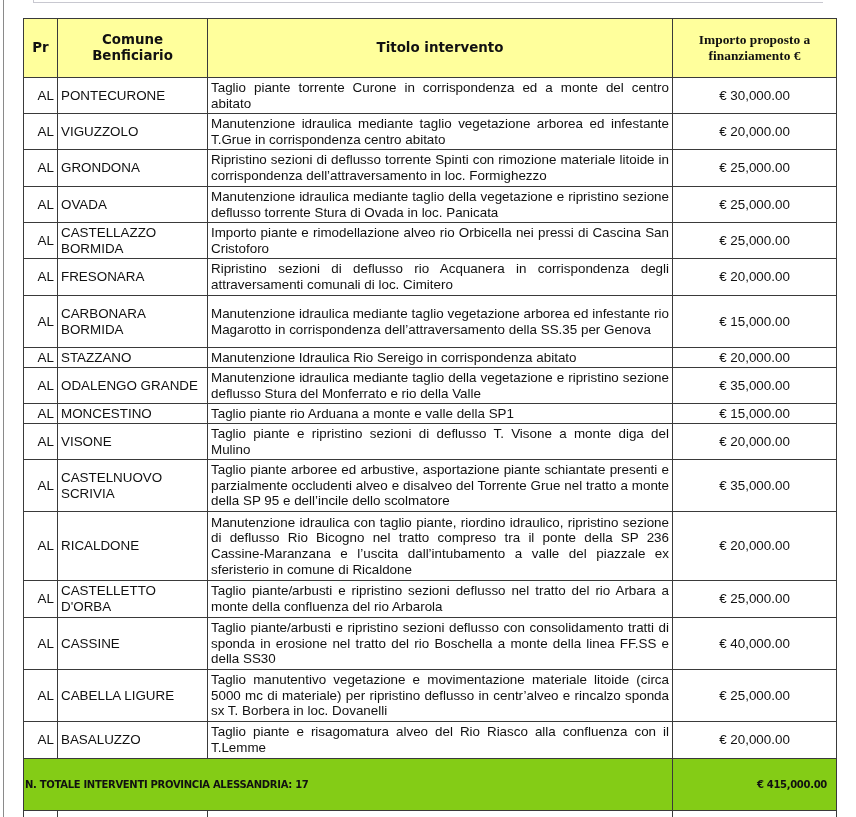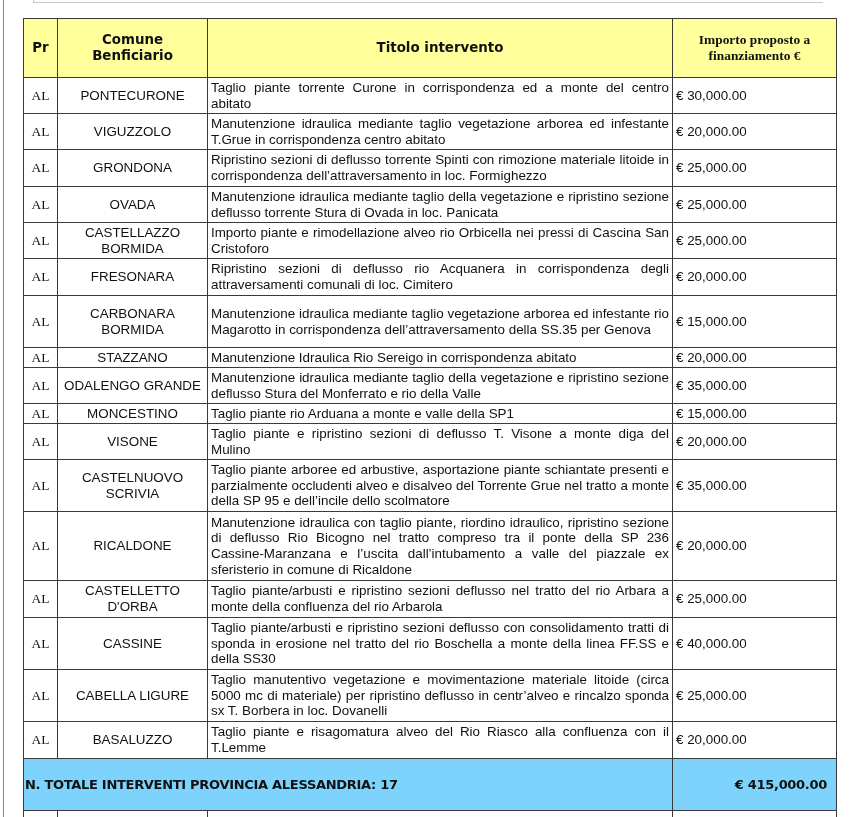--- a/index.html
+++ b/index.html
@@ -35,41 +35,41 @@
   }
   th {
     background: #ffff9c;
     font-weight: bold;
     font-family: "DejaVu Sans", sans-serif;
     font-size: 13px;
     height: 58px;
     text-align: center;
   }
   th.amount-h { line-height: 17px; font-family: Liberation Serif, serif; }
-  td.pr { text-align: center; font-family: Liberation Serif, serif; }
-  td.comune { text-align: center; line-height: 16px; }
+  td.pr { text-align: right; }
+  td.comune { line-height: 16px; }
   td.titolo {
     text-align: justify;
     text-align-last: left;
     vertical-align: top;
     padding-top: 2px;
   }
   td.amount {
-    text-align: left;
+    text-align: center;
     padding-right: 4px;
     padding-top: 6px;
     vertical-align: middle;
     margin-left: 20px;
   }
   td.amount.single { padding-top: 0; }
   tr.total td {
-    background: #7dd3fc;
+    background: #84cc16;
     font-weight: bold;
     font-family: "DejaVu Sans", sans-serif;
-    font-size: 13px;
+    font-size: 10px;
     height: 51px;
     letter-spacing: -0.3px;
   }
   tr.total td.total-label { padding-left: 1px; text-align: left; }
   tr.total td.total-amount { text-align: right; padding-right: 9px; }
   tr.partial td { height: 6px; border-bottom: none; background: #fff; }
 </style>
 </head>
 <body>
 

